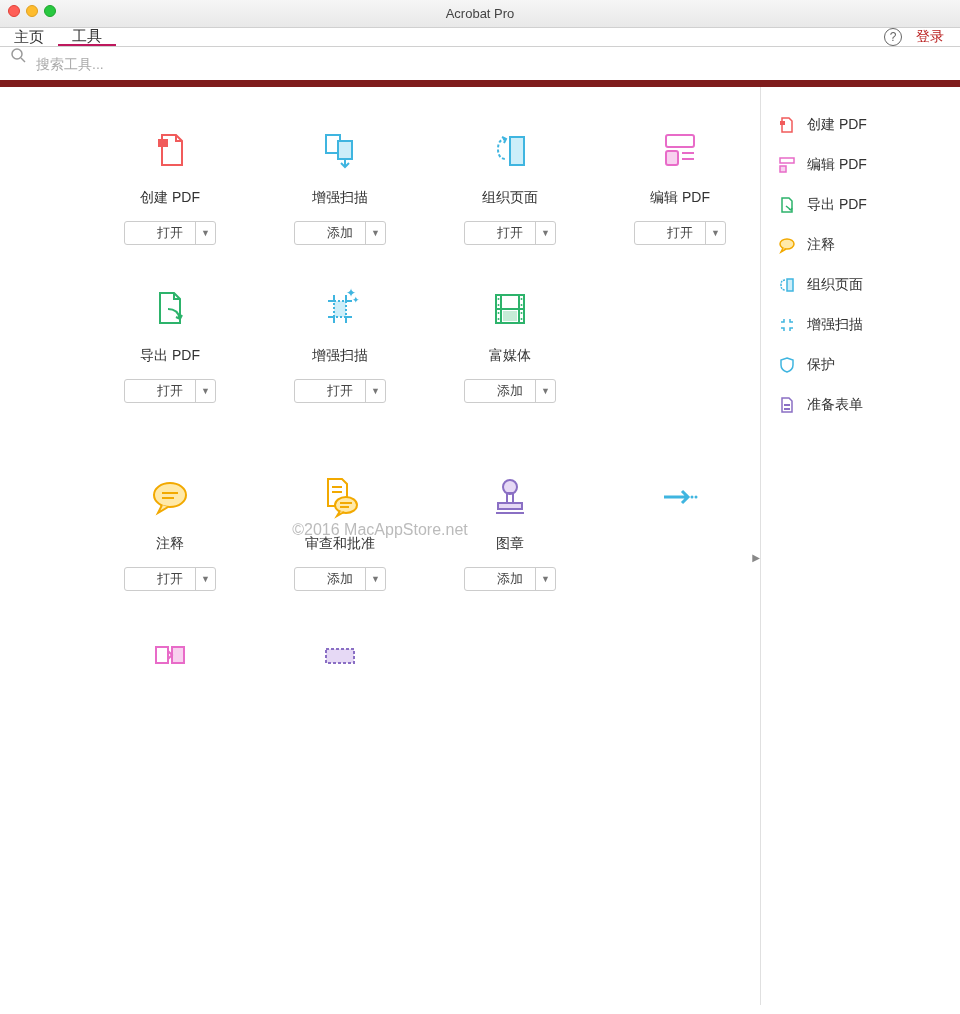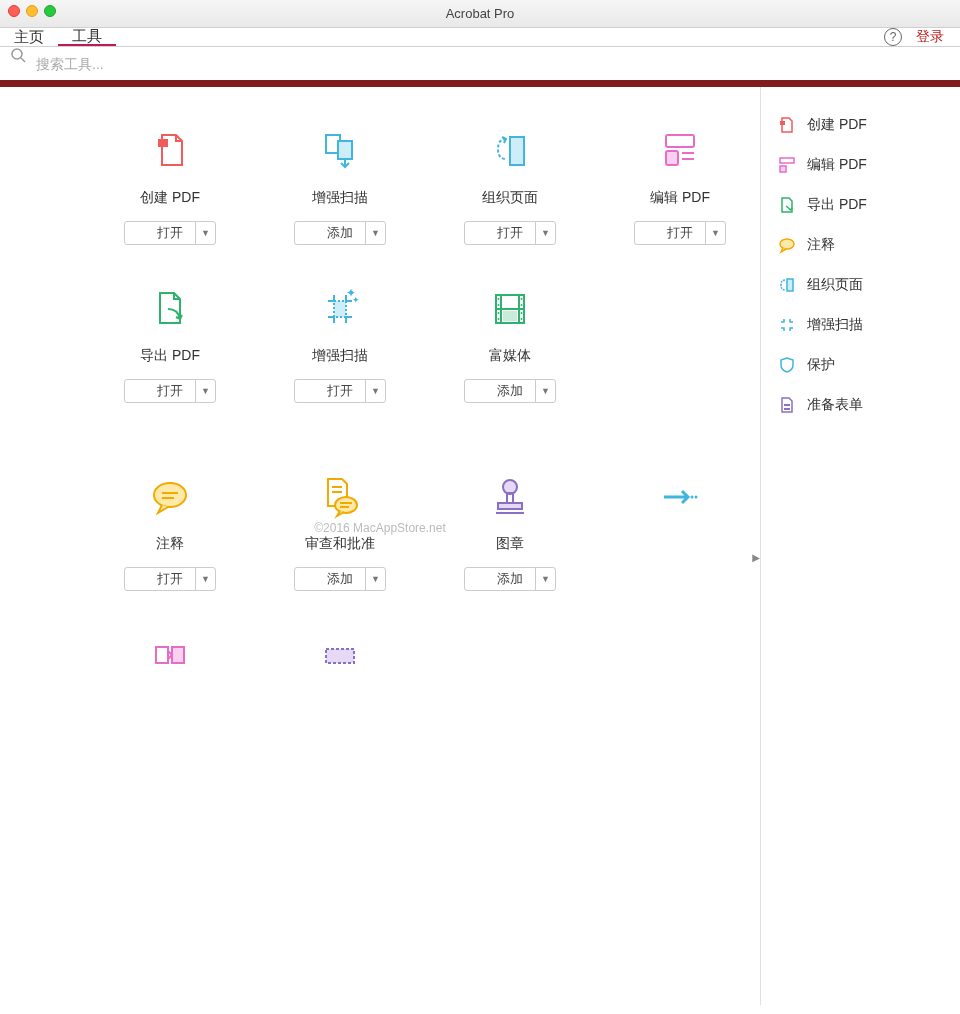--- a/index.html
+++ b/index.html
@@ -111,21 +111,21 @@
   }
   .tool-action .act-caret {
     border-left: 1px solid #ccc;
     width: 20px; display: flex; align-items: center; justify-content: center;
     color: #777; font-size: 9px;
   }
 
   .watermark {
     position: absolute;
     top: 434px; left: 50%; transform: translateX(-50%);
-    color: #bbb; font-size: 12px; pointer-events: none;
+    color: #bbb; font-size: 16px; pointer-events: none;
     white-space: nowrap;
   }
 </style>
 </head>
 <body>
 
 <div class="titlebar">
   <div class="traffic">
     <span class="t-close"></span>
     <span class="t-min"></span>

